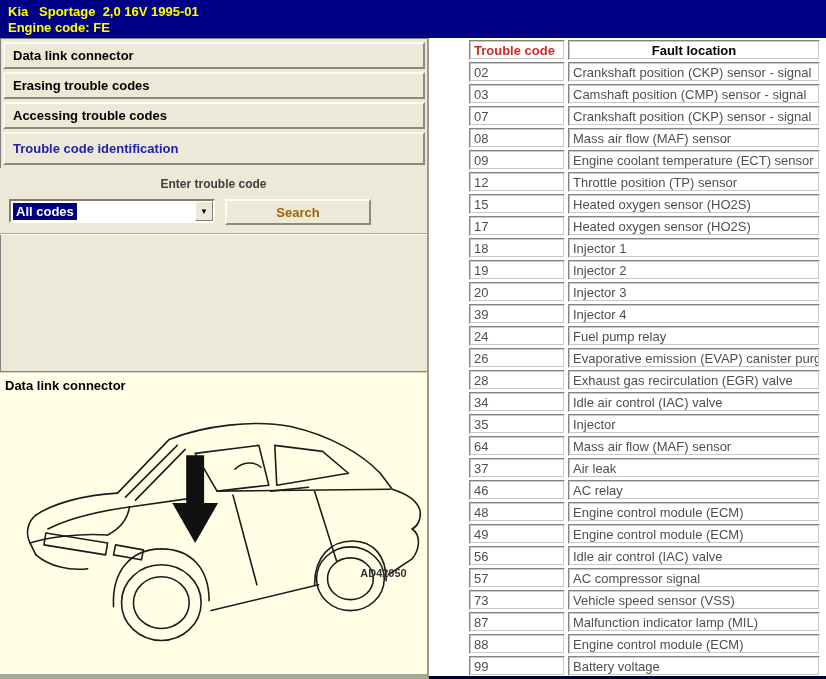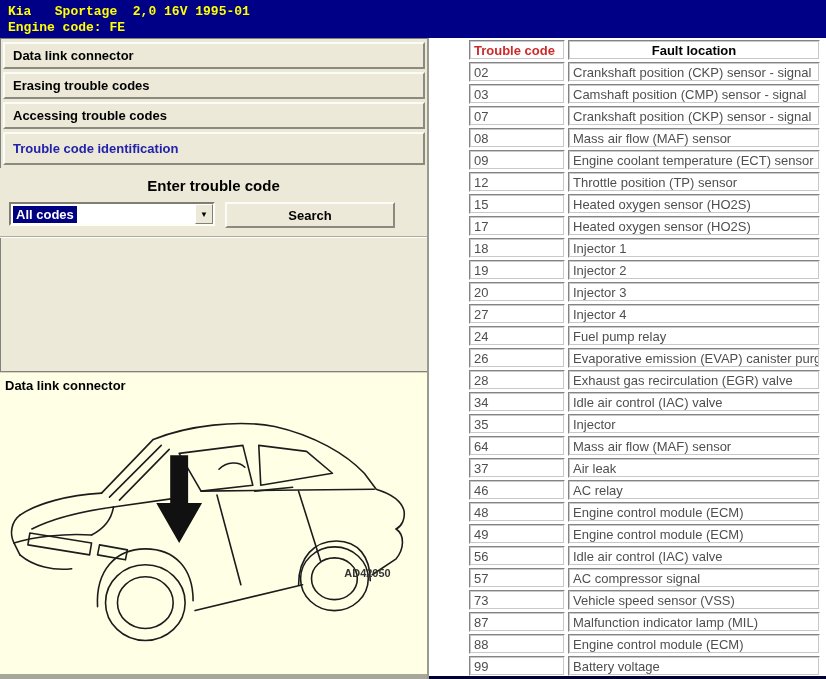--- a/index.html
+++ b/index.html
@@ -2,62 +2,62 @@
 <html><head>
 <meta charset="utf-8">
 <style>
   * { box-sizing: border-box; margin: 0; padding: 0; }
   html,body { width: 826px; height: 679px; overflow: hidden; }
   body { font-family: "Liberation Sans", sans-serif; background: #fff; }
 
   .window { width: 826px; height: 679px; display: flex; flex-direction: column; background:#fff; }
 
   
-  .titlebar { height: 38px; background: #000087; color: #ffff00; padding: 4px 8px 2px 8px; flex: none; font-family: Liberation Mono, monospace; }
+  .titlebar { height: 38px; background: #000087; color: #ffff00; padding: 4px 8px 2px 8px; flex: none; }
   .titlebar .line { font-weight: bold; font-size: 13px; line-height: 16px; white-space: pre; }
 
   
   .main { flex: 1; display: flex; min-height: 0; }
 
   
   .left { width: 429px; flex: none; display: flex; flex-direction: column; background: #ece9d8;
           border-right: 2px solid #9a9a8e; }
   .menu { padding: 3px 2px 0 2px; border-left:1px solid #808080; border-top:1px solid #808080; }
   .menu-item { height: 27px; margin-bottom: 3px; background: #ece9d8; display: flex; align-items: center;
                padding-left: 8px; cursor: default;
                border-top: 2px solid #fcfcf6; border-left: 2px solid #fcfcf6;
                border-right: 2px solid #8a8a7e; border-bottom: 2px solid #8a8a7e; }
   .menu-item .lbl { font-weight: bold; font-size: 13px; color: #000; }
   .menu-item.active { height: 33px; }
   .menu-item.active .lbl { color: #2222aa; }
 
   .searchsec { padding: 6px 2px 8px 2px; border-bottom: 2px groove #fffff4; }
-  .enter-title { text-align: center; font-weight: bold; font-size: 15px; color: #000000; margin: 3px 0 8px 0; }
+  .enter-title { text-align: center; font-weight: bold; font-size: 12px; color: #404040; margin: 3px 0 8px 0; }
   .controls { display: flex; align-items: flex-start; }
   .combo { width: 206px; height: 24px; margin-left: 7px; background: #fff; display: flex;
            border-top:2px solid #7e7e72; border-left:2px solid #7e7e72;
            border-bottom:2px solid #fffff4; border-right:2px solid #fffff4; }
   .combo-text-wrap { flex: 1; display: flex; align-items: center; padding-left: 2px; overflow: hidden; }
   .combo-text { background: #000080; color: #fff; font-weight: bold; font-size: 13px; padding: 1px 3px; }
   .combo-btn { width: 18px; background: #ece9d8; display: flex; align-items: center; justify-content: center;
                font-size: 8px; color: #000;
                border-top:1px solid #fff; border-left:1px solid #fff;
                border-right:1px solid #808080; border-bottom:1px solid #808080; }
-  .searchbtn { margin-left: 10px; width: 170px; height: 26px; background: #ece9d8;
-               font-family: "Liberation Sans", sans-serif; font-weight: bold; font-size: 13px; color: #000000;
+  .searchbtn { margin-left: 10px; width: 146px; height: 26px; background: #ece9d8;
+               font-family: "Liberation Sans", sans-serif; font-weight: bold; font-size: 13px; color: #a16207;
                border-top: 2px solid #fcfcf6; border-left: 2px solid #fcfcf6;
                border-right: 2px solid #8a8a7e; border-bottom: 2px solid #8a8a7e; }
 
   .filler { flex: 1; background: #ece9d8; border-left:1px solid #808080; }
 
   
   .diagram { height: 308px; flex: none; background: #ffffe6; border-top: 2px groove #d8d5c4;
              border-bottom: 5px solid #a8a89a; position: relative; }
   .diag-title { font-weight: bold; font-size: 13px; color: #000; padding: 5px 0 0 5px; }
-  .carbox { position: absolute; left: 4px; top: 26px; }
+  .carbox { position: absolute; left: 20px; top: 26px; }
 
   
   .right { flex: 1; background: #fff; padding: 2px 6px 0 3px; border-bottom: 3px solid #000030; overflow: hidden; }
   .trow { display: flex; margin-bottom: 2px; }
   .tcell { height: 20px; background: #fff; display: flex; align-items: center;
            border: 1px solid; border-color: #848484 #ffffff #ffffff #848484;
            outline: 1px solid #c8c8c8; outline-offset: -2px;
            font-size: 13px; color: #4f4f4f; padding: 0 4px; white-space: nowrap; overflow: hidden; }
   .tcode { width: 96px; flex: none; margin-right: 3px; margin-left: 37px; }
   .tloc  { flex: 1; }
@@ -210,21 +210,21 @@
           </div>
           <div class="trow">
             <div class="tcell tcode">19</div>
             <div class="tcell tloc">Injector 2</div>
           </div>
           <div class="trow">
             <div class="tcell tcode">20</div>
             <div class="tcell tloc">Injector 3</div>
           </div>
           <div class="trow">
-            <div class="tcell tcode">27</div>
+            <div class="tcell tcode">39</div>
             <div class="tcell tloc">Injector 4</div>
           </div>
           <div class="trow">
             <div class="tcell tcode">24</div>
             <div class="tcell tloc">Fuel pump relay</div>
           </div>
           <div class="trow">
             <div class="tcell tcode">26</div>
             <div class="tcell tloc">Evaporative emission (EVAP) canister purge valve</div>
           </div>

